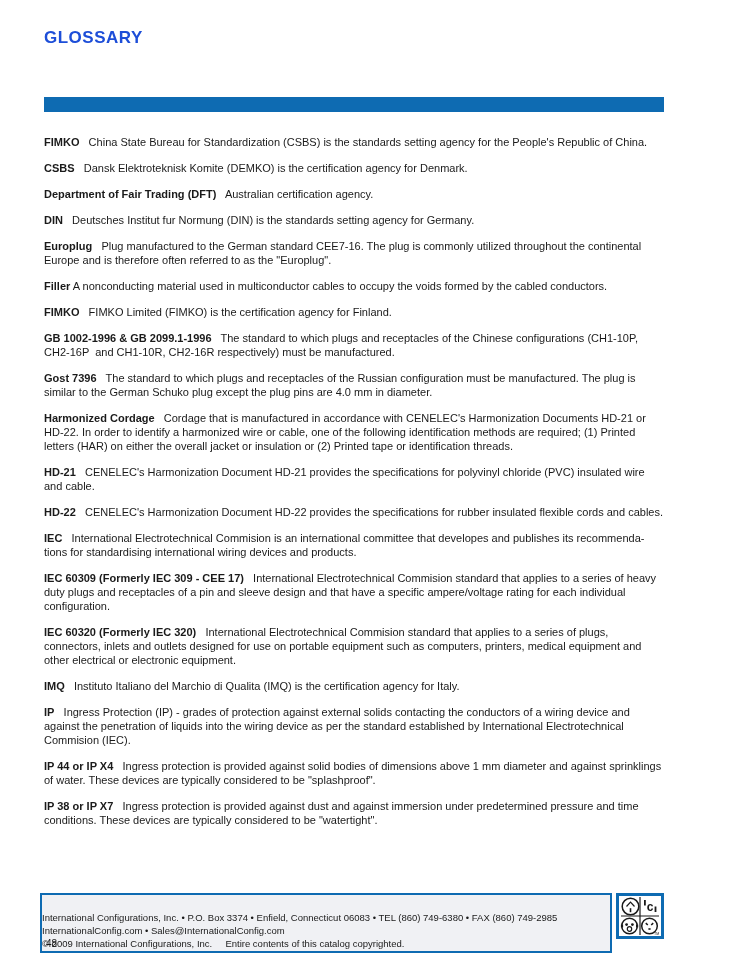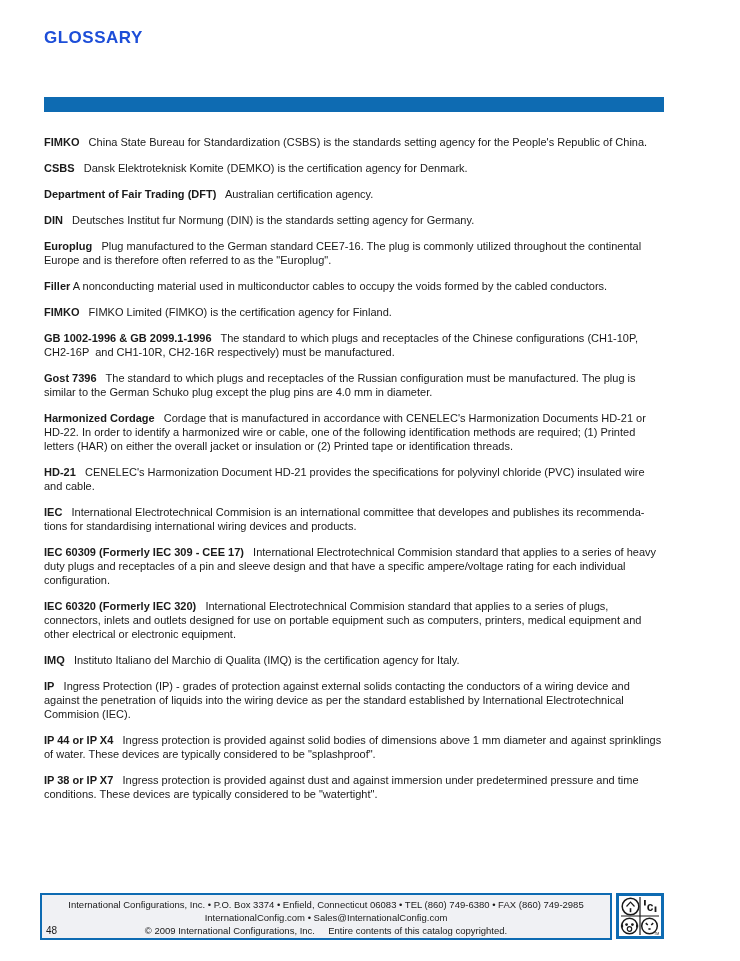--- a/index.html
+++ b/index.html
@@ -27,23 +27,22 @@
     font-size: 11px; line-height: 14px;
   }
   .entry { margin: 0 0 12px 0; }
   .term { font-weight: bold; }
   .def { white-space: pre-wrap; }
   .footer-box {
     position: absolute; left: 40px; top: 893px;
     width: 568px; height: 40px;
     border: 2px solid #0e6bb2;
     background: #f0f1f4;
-    text-align: center;
     font-size: 9.5px; line-height: 13px;
-    padding-top: 3px;
+    padding-top: 16px;
     box-sizing: content-box;
   }
   .footer-line { white-space: pre; overflow: hidden; }
   .page-number {
     position: absolute; left: 4px; bottom: 1px;
     font-size: 10px;
     margin-top: 41px;
   }
   .logo-box {
     position: absolute; left: 616px; top: 893px;
@@ -77,20 +76,21 @@
 
   <p class="entry"><b class="term">GB 1002-1996 &amp; GB 2099.1-1996</b><span class="def">   The standard to which plugs and receptacles of the Chinese configurations (CH1-10P, CH2-16P  and CH1-10R, CH2-16R respectively) must be manufactured.</span></p>
 
   <p class="entry"><b class="term">Gost 7396</b><span class="def">   The standard to which plugs and receptacles of the Russian configuration must be manufactured. The plug is similar to the German Schuko plug except the plug pins are 4.0 mm in diameter.</span></p>
 
 
   <p class="entry"><b class="term">Harmonized Cordage</b><span class="def">   Cordage that is manufactured in accordance with CENELEC's Harmonization Documents HD-21 or HD-22. In order to identify a harmonized wire or cable, one of the following identification methods are required; (1) Printed letters (HAR) on either the overall jacket or insulation or (2) Printed tape or identification threads.</span></p>
 
   <p class="entry"><b class="term">HD-21</b><span class="def">   CENELEC's Harmonization Document HD-21 provides the specifications for polyvinyl chloride (PVC) insulated wire and cable.</span></p>
 
+  <p class="entry"><b class="term">HD-22</b><span class="def">   CENELEC's Harmonization Document HD-22 provides the specifications for rubber insulated flexible cords and cables.</span></p>
 
   <p class="entry"><b class="term">IEC</b><span class="def">   International Electrotechnical Commision is an international committee that developes and publishes its recommenda-tions for standardising international wiring devices and products.</span></p>
 
   <p class="entry"><b class="term">IEC 60309 (Formerly IEC 309 - CEE 17)</b><span class="def">   International Electrotechnical Commision standard that applies to a series of heavy duty plugs and receptacles of a pin and sleeve design and that have a specific ampere/voltage rating for each individual configuration.</span></p>
 
   <p class="entry"><b class="term">IEC 60320 (Formerly IEC 320)</b><span class="def">   International Electrotechnical Commision standard that applies to a series of plugs, connectors, inlets and outlets designed for use on portable equipment such as computers, printers, medical equipment and other electrical or electronic equipment.</span></p>
 
   <p class="entry"><b class="term">IMQ</b><span class="def">   Instituto Italiano del Marchio di Qualita (IMQ) is the certification agency for Italy.</span></p>
 
   <p class="entry"><b class="term">IP</b><span class="def">   Ingress Protection (IP) - grades of protection against external solids contacting the conductors of a wiring device and against the penetration of liquids into the wiring device as per the standard established by International Electrotechnical Commision (IEC).</span></p>

